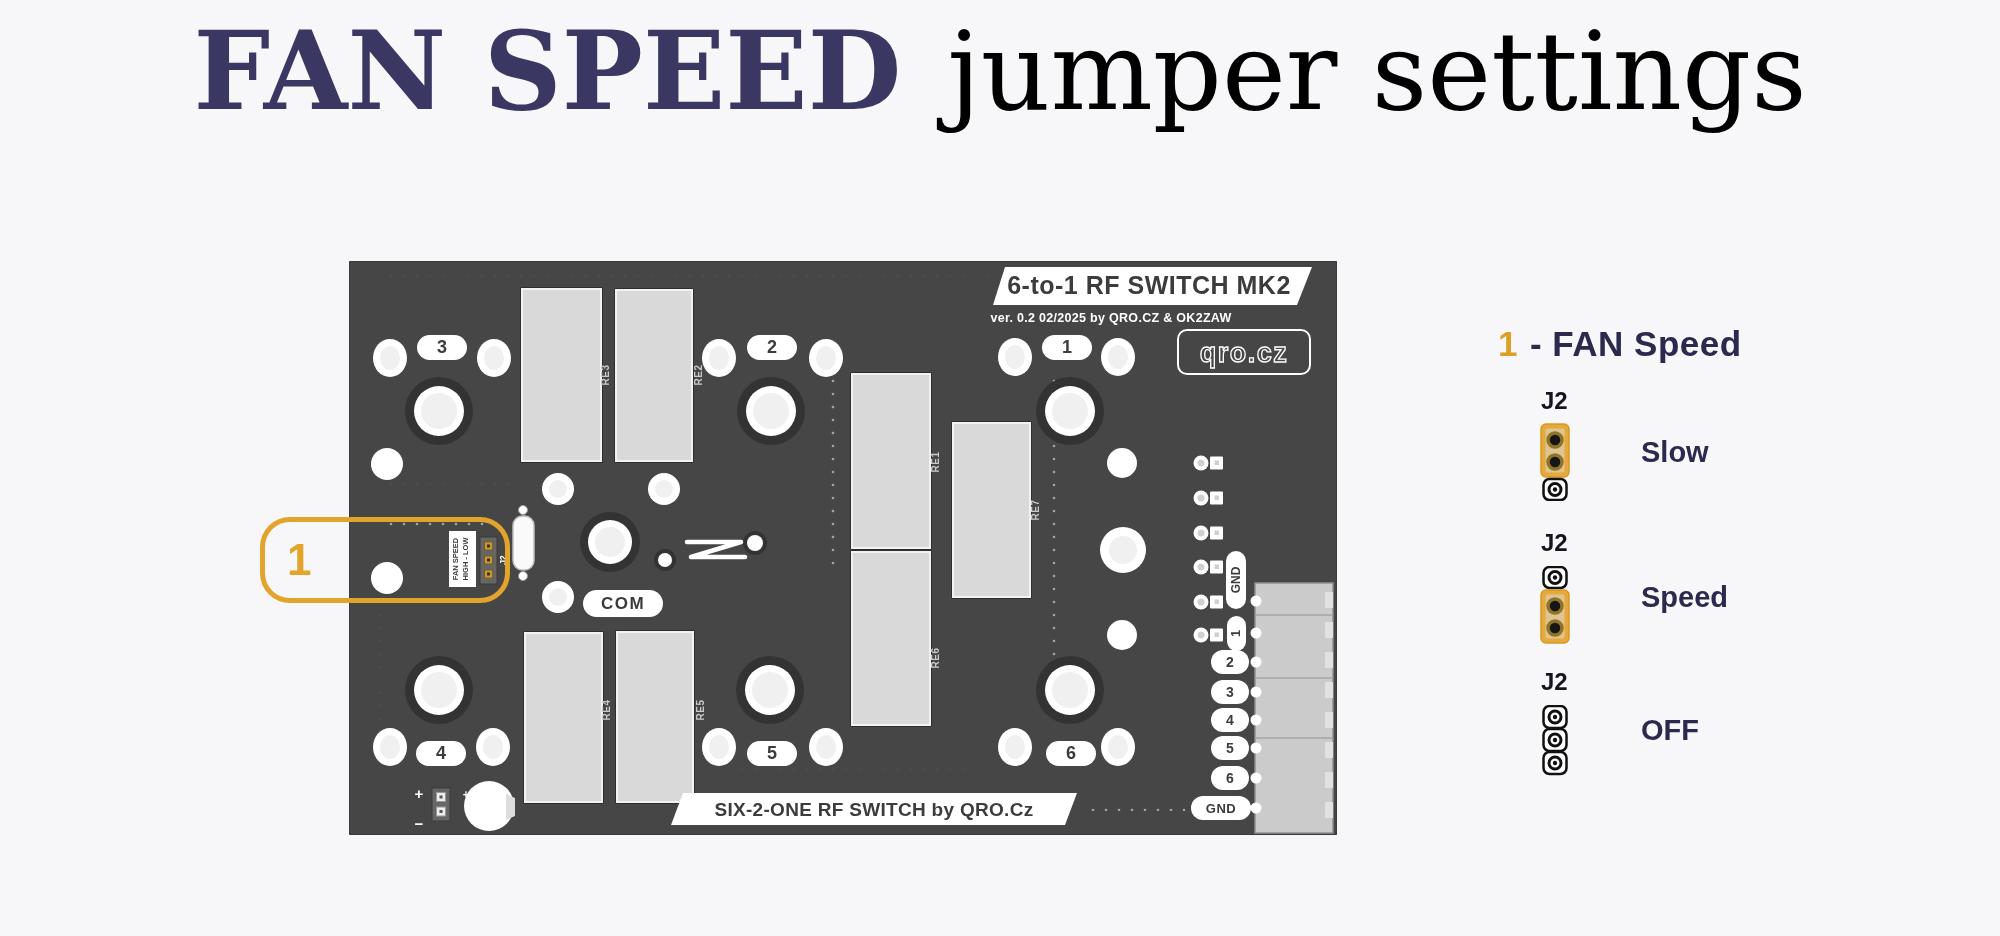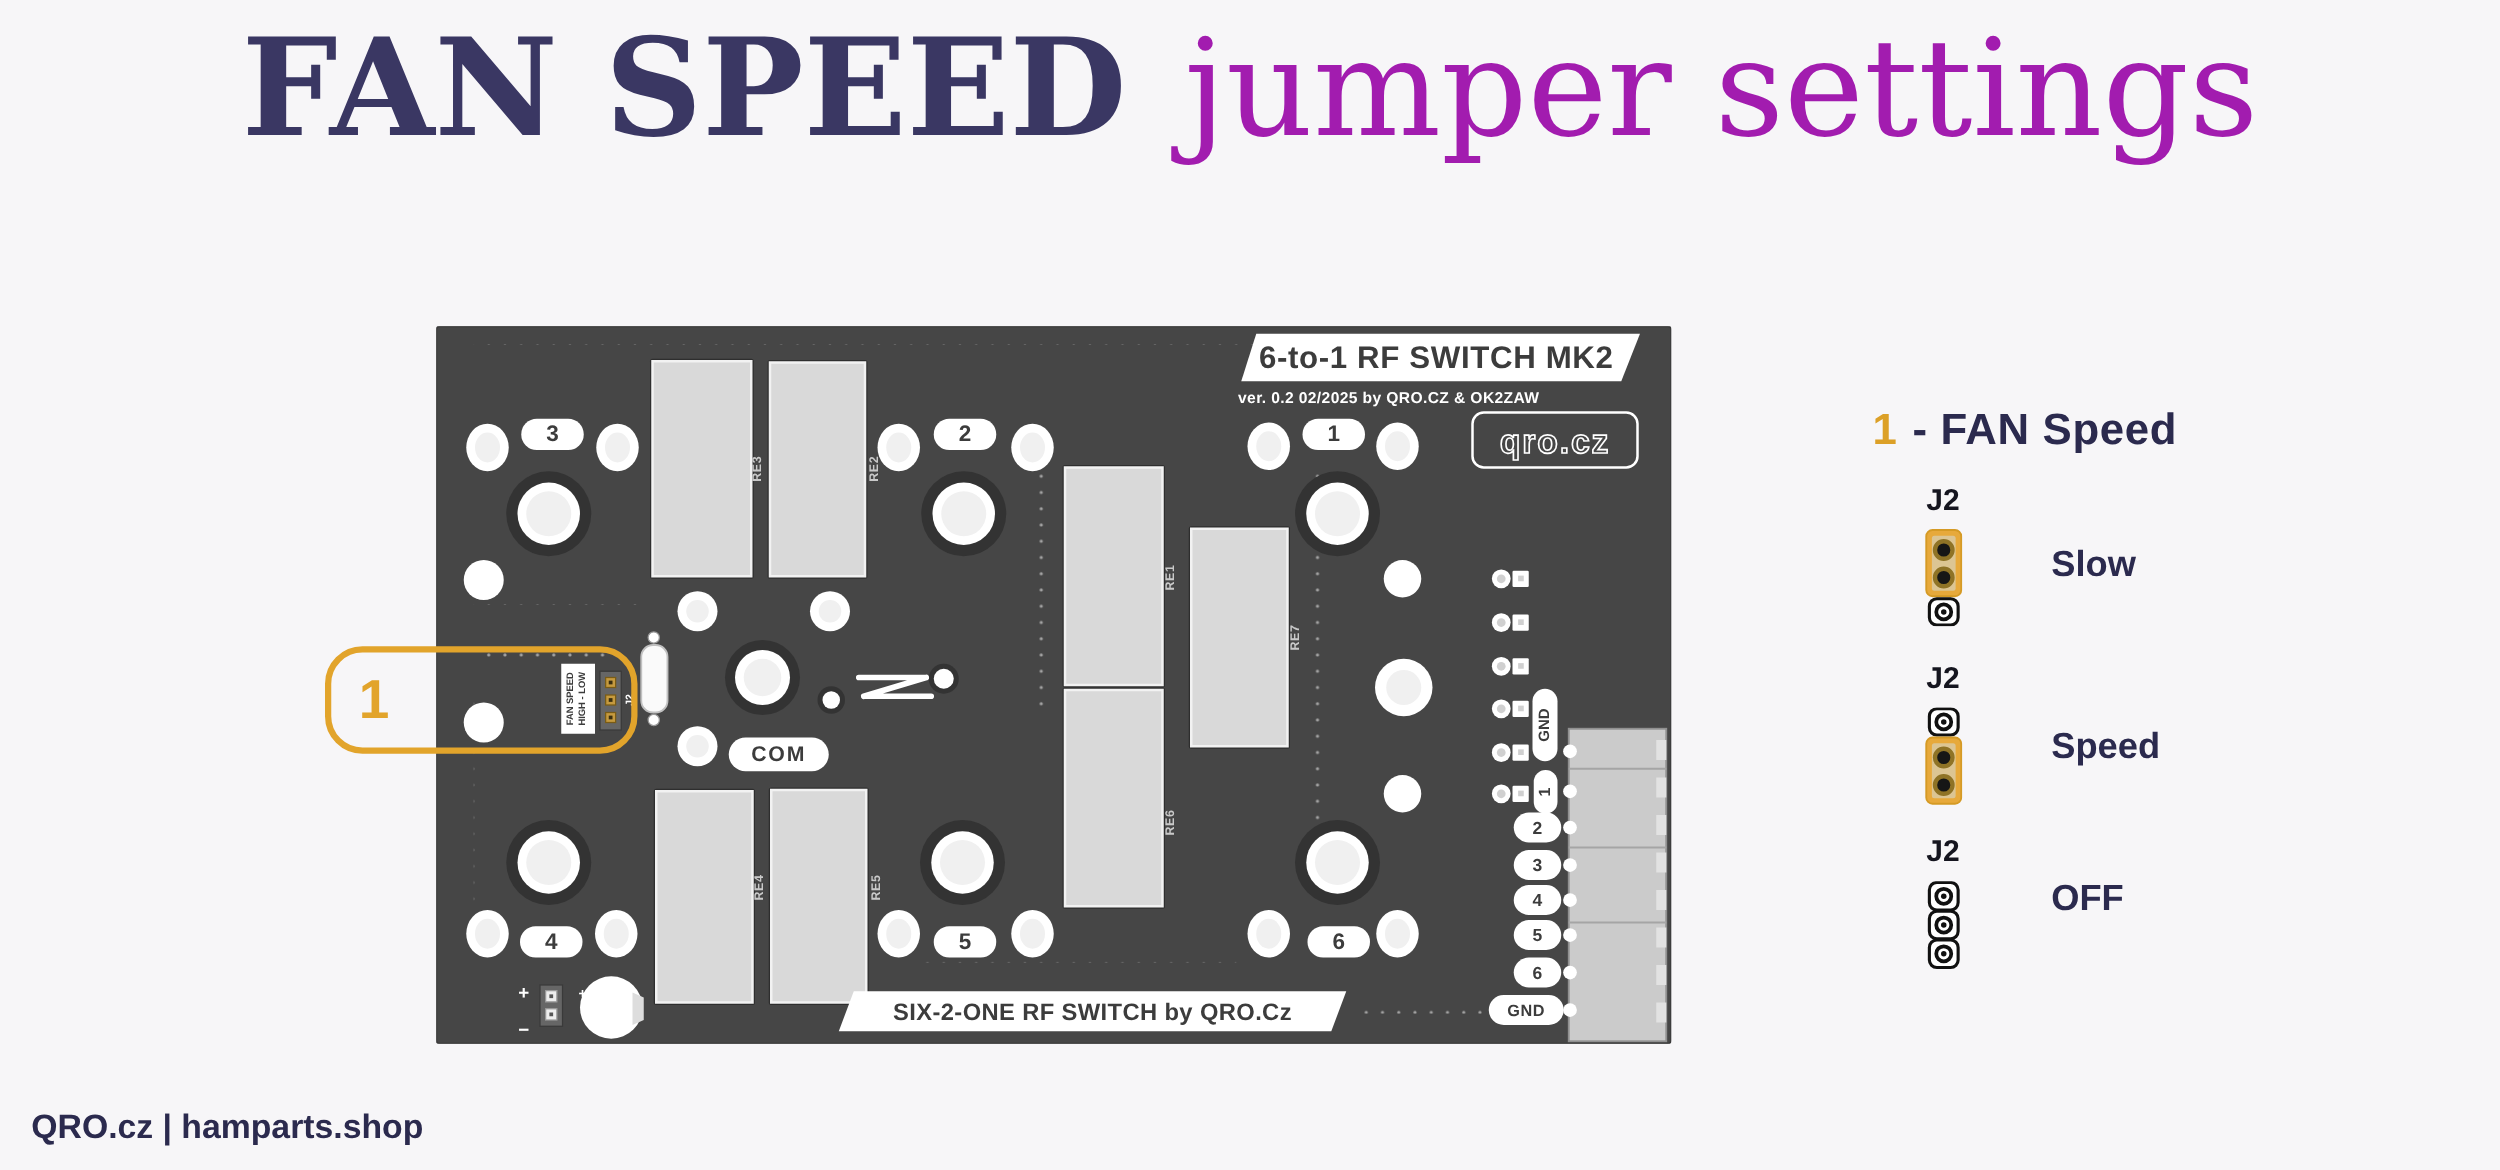--- a/index.html
+++ b/index.html
@@ -1,21 +1,21 @@
 <!DOCTYPE html>
 <html><head>
 <meta charset="utf-8">
 <style>
   html,body{margin:0;padding:0;}
   .stage{position:relative;width:2000px;height:936px;background:#F7F6F8;overflow:hidden;
          font-family:"Liberation Sans",sans-serif;}
   
   .title{position:absolute;top:8px;left:0;width:100%;text-align:center;white-space:nowrap;}
   .title-primary{font-family:"DejaVu Serif",serif;font-weight:700;font-size:108px;color:#3A3763;}
-  .title-secondary{font-family:"DejaVu Serif",serif;font-weight:400;font-size:108px;color:#a21caf;margin-left:46px;}
+  .title-secondary{font-family:"DejaVu Serif",serif;font-weight:400;font-size:108px;color:#000000;margin-left:46px;}
   
   .pcb-wrap{position:absolute;left:349px;top:261px;width:988px;height:428px;}
   svg text{font-family:"Liberation Sans",sans-serif;}
   .silk{fill:#FFFFFF;font-weight:bold;}
   .dark-label{fill:#3C3C3C;font-weight:bold;}
   .relay-ref{fill:#C9C9C9;font-size:10px;font-weight:bold;letter-spacing:.5px;}
   
   .callout{position:absolute;left:260px;top:517px;width:250px;height:86px;box-sizing:border-box;
            border:5px solid #E2A42B;border-radius:30px;z-index:5;}
   .callout-num{position:absolute;left:22px;top:50%;transform:translateY(-50%);
@@ -385,17 +385,16 @@
         <rect x="3.5" y="24" width="23" height="22" rx="6" fill="#FFFFFF" stroke="#111111" stroke-width="2.5"></rect>
         <rect x="3.5" y="47" width="23" height="22" rx="6" fill="#FFFFFF" stroke="#111111" stroke-width="2.5"></rect>
         <circle cx="15" cy="12" r="6" fill="#FFFFFF" stroke="#111111" stroke-width="3"></circle>
           <circle cx="15" cy="12" r="2.2" fill="#111111"></circle>
         <circle cx="15" cy="35" r="6" fill="#FFFFFF" stroke="#111111" stroke-width="3"></circle>
           <circle cx="15" cy="35" r="2.2" fill="#111111"></circle>
         <circle cx="15" cy="58" r="6" fill="#FFFFFF" stroke="#111111" stroke-width="3"></circle>
           <circle cx="15" cy="58" r="2.2" fill="#111111"></circle>
       </svg>
     </div>
-    <div class="legend-value" style="top:372px;height:50px;">OFF</div>
+    <div class="legend-value" style="top:383px;height:50px;">OFF</div>
   </div>
 
-  <div class="footer">QRO.cz | hamparts.shop</div>
 </div>
 
 </body></html>

